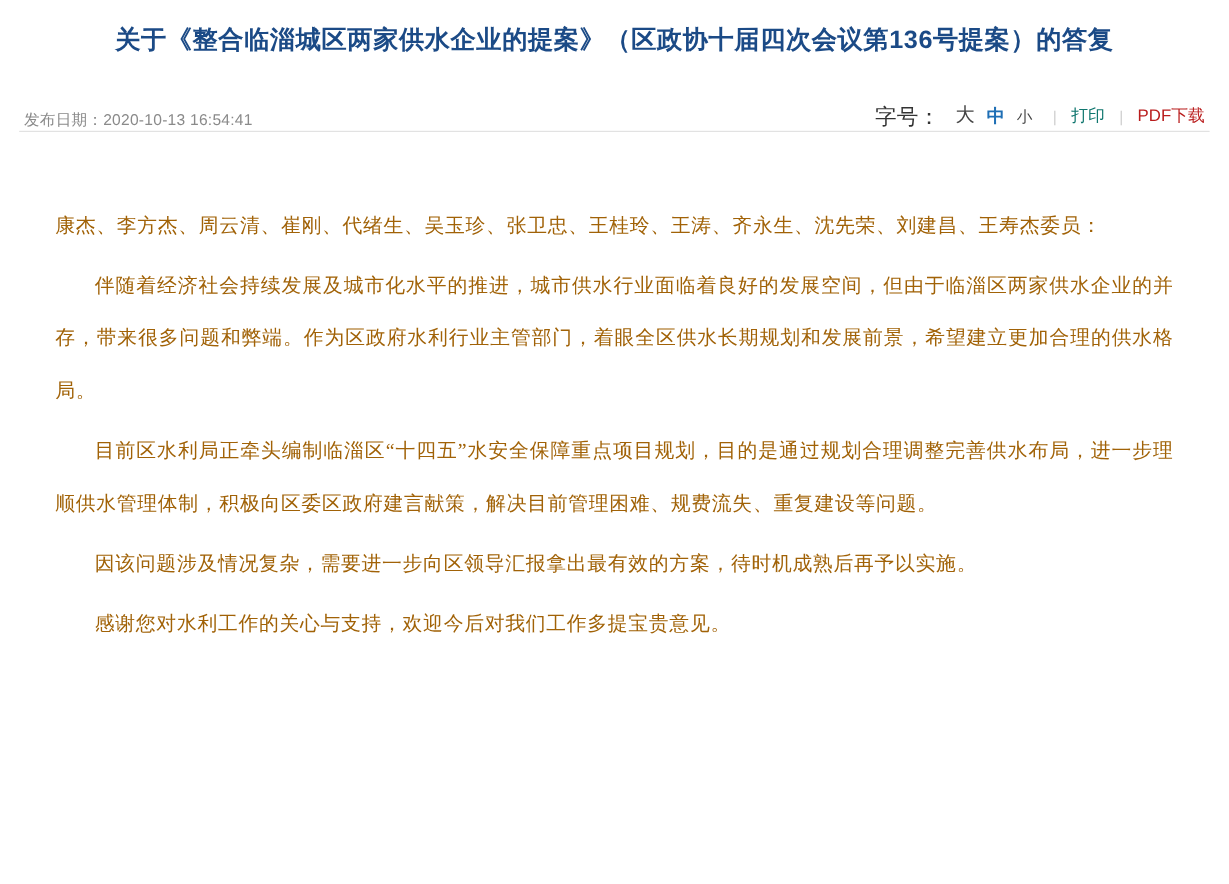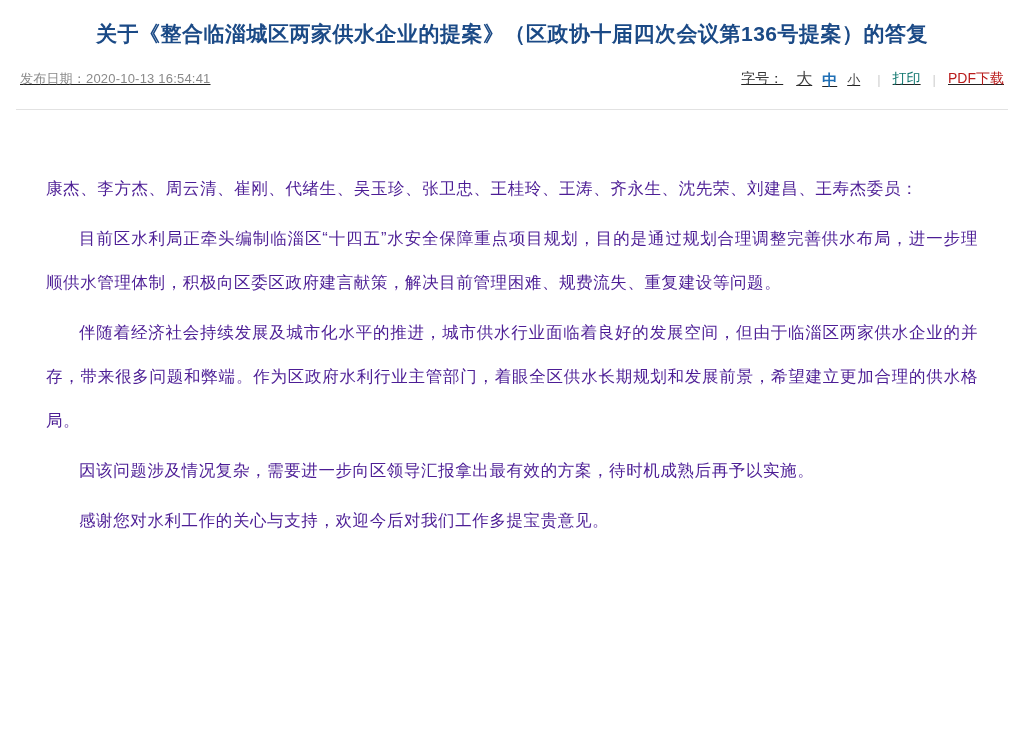--- a/index.html
+++ b/index.html
@@ -35,43 +35,42 @@
     margin: 0;
     font-family: "Liberation Sans", "DejaVu Sans", sans-serif;
   }
 
   
   .meta-bar {
     margin: 18px 16px 0 16px;
     height: 40px;
     border-bottom: 1px solid #e2e2e2;
     display: flex;
-    align-items: flex-start;
+    align-items: flex-end;
     justify-content: space-between;
     padding: 0 4px 0 4px;
     box-sizing: border-box;
-    text-decoration: underline;
   }
   .publish-date {
     font-size: 13px;
     color: #8a8a8a;
     letter-spacing: 0.2px;
     white-space: nowrap;
   }
   .meta-right {
     display: flex;
     align-items: center;
     font-size: 14px;
     color: #555555;
     white-space: nowrap;
   }
   .fontsize-label {
     color: #333333;
     margin-right: 8px;
-    font-size: 14px;
+    font-size: 18px;
   }
   .fs-opt {
     margin: 0 5px;
     color: #444444;
     cursor: pointer;
     line-height: 1;
   }
   .fs-opt.big { font-size: 16px; }
   .fs-opt.small { font-size: 13px; }
   .fs-opt.current {
@@ -95,25 +94,25 @@
   }
 
   
   .content {
     padding: 56px 46px 0 46px;
   }
   .content p {
     margin: 0 0 6px 0;
     font-size: 16.5px;
     line-height: 44px;
-    color: #4c1d95;
+    color: #a16207;
     text-align: justify;
     text-justify: inter-ideograph;
     letter-spacing: 0.6px;
-    font-family: Liberation Sans, sans-serif;
+    font-family: Liberation Serif, serif;
   }
   .content p.indent {
     text-indent: 2em;
   }
   .content p.salutation {
     text-indent: 0;
   }
 </style>
 </head>
 <body>
@@ -134,19 +133,19 @@
       <span class="fs-opt small">小</span>
       <span class="sep">|</span>
       <span class="meta-link">打印</span>
       <span class="sep">|</span>
       <span class="meta-link pdf">PDF下载</span>
     </div>
   </div>
 
   <div class="content">
     <p class="salutation">康杰、李方杰、周云清、崔刚、代绪生、吴玉珍、张卫忠、王桂玲、王涛、齐永生、沈先荣、刘建昌、王寿杰委员：</p>
+    <p class="indent">伴随着经济社会持续发展及城市化水平的推进，城市供水行业面临着良好的发展空间，但由于临淄区两家供水企业的并存，带来很多问题和弊端。作为区政府水利行业主管部门，着眼全区供水长期规划和发展前景，希望建立更加合理的供水格局。</p>
     <p class="indent">目前区水利局正牵头编制临淄区“十四五”水安全保障重点项目规划，目的是通过规划合理调整完善供水布局，进一步理顺供水管理体制，积极向区委区政府建言献策，解决目前管理困难、规费流失、重复建设等问题。</p>
-    <p class="indent">伴随着经济社会持续发展及城市化水平的推进，城市供水行业面临着良好的发展空间，但由于临淄区两家供水企业的并存，带来很多问题和弊端。作为区政府水利行业主管部门，着眼全区供水长期规划和发展前景，希望建立更加合理的供水格局。</p>
     <p class="indent">因该问题涉及情况复杂，需要进一步向区领导汇报拿出最有效的方案，待时机成熟后再予以实施。</p>
     <p class="indent">感谢您对水利工作的关心与支持，欢迎今后对我们工作多提宝贵意见。</p>
   </div>
 
 </div>
 
 </body></html>

